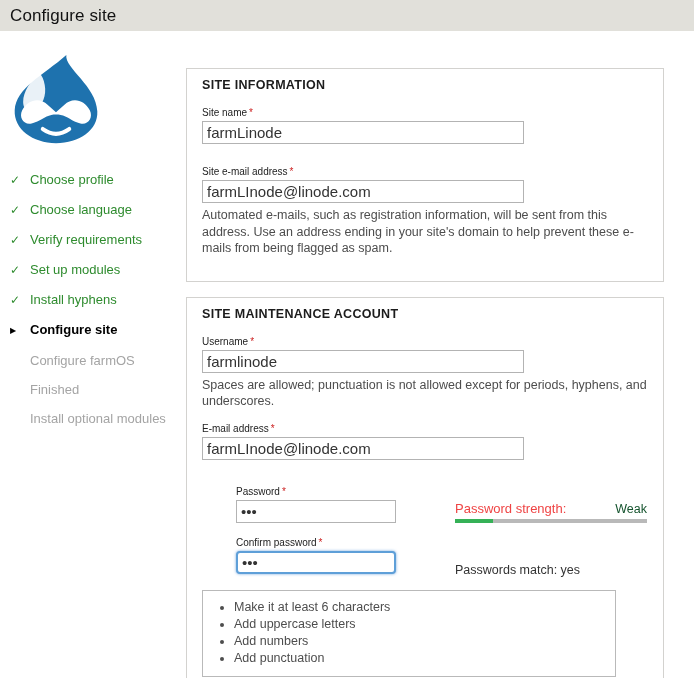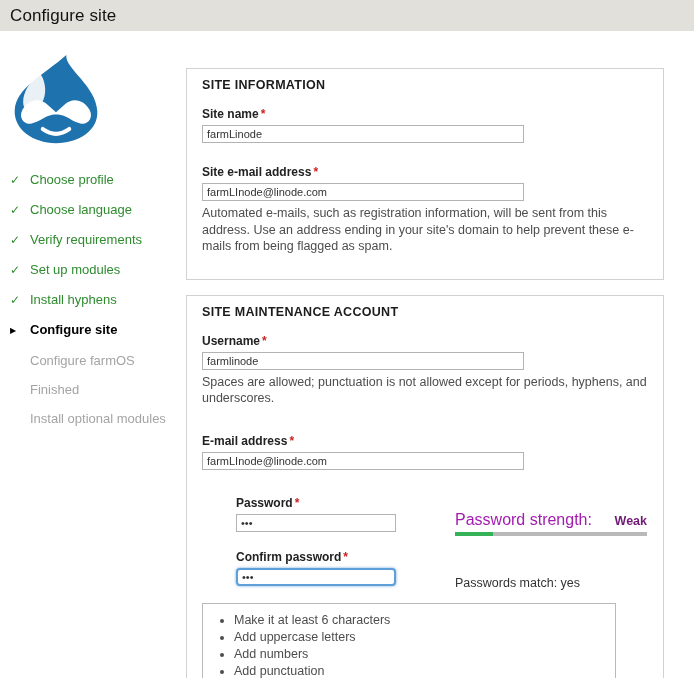--- a/index.html
+++ b/index.html
@@ -54,32 +54,32 @@
   .panel-legend {
     font-size: 12.5px;
     font-weight: bold;
     color: #1c1c1c;
     letter-spacing: .3px;
   }
   .form-item { margin-top: 22px; }
   .form-item.first { margin-top: 15px; }
   .field-label {
     display: block;
-    font-size: 12px;
-    font-weight: bold;
+    font-size: 10px;
+    font-weight: normal;
     color: #222;
     margin-bottom: 3px;
   }
   .req { color: #cc2222; margin-left: 2px; }
   .text-input {
     width: 322px;
     box-sizing: border-box;
     border: 1px solid #b3b3b3;
     padding: 2px 4px;
-    font-size: 11px;
+    font-size: 15px;
     color: #333;
     font-family: "Liberation Sans", "DejaVu Sans", sans-serif;
     background: #fff;
   }
   .description {
     font-size: 12.5px;
     color: #4d4d4d;
     line-height: 1.32;
     margin-top: 4px;
   }
@@ -92,22 +92,22 @@
   .confirm-input {
     width: 160px;
     border: 2px solid #5e9fd8;
     border-radius: 4px;
     box-shadow: 0 0 3px rgba(82,146,214,.8);
     padding: 1px 4px;
   }
   .pw-col-right { width: 192px; }
   .strength-wrap { margin-top: 15px; }
   .strength-header { display: flex; justify-content: space-between; align-items: baseline; }
-  .strength-title { font-size: 16px; color: #a21caf; }
-  .strength-level { font-size: 12.5px; font-weight: bold; color: #701a75; }
+  .strength-title { font-size: 13px; color: #ef4444; }
+  .strength-level { font-size: 12.5px; font-weight: normal; color: #14532d; }
   .strength-track { margin-top: 3px; height: 4px; background: #b9b9b9; }
   .strength-fill { height: 4px; background: #35b157; }
   .match-text { margin-top: 26px; font-size: 12.5px; color: #333; }
 
   
   .suggestions {
     margin-top: 13px;
     width: 414px;
     box-sizing: border-box;
     border: 1px solid #b9b9b9;
@@ -197,21 +197,21 @@
 
     <section class="panel">
       <div class="panel-legend">SITE MAINTENANCE ACCOUNT</div>
 
       <div class="form-item first">
         <label class="field-label"><span>Username</span><span class="req">*</span></label>
         <input class="text-input" type="text" value="farmlinode" style="">
         <div class="description">Spaces are allowed; punctuation is not allowed except for periods, hyphens, and underscores.</div>
       </div>
 
-      <div class="form-item" style="margin-top:27px;">
+      <div class="form-item" style="margin-top:13px;">
         <label class="field-label"><span>E-mail address</span><span class="req">*</span></label>
         <input class="text-input" type="text" value="farmLInode@linode.com" style="">
       </div>
 
       <div class="pw-row">
         <div class="pw-col-left">
           <label class="field-label"><span>Password</span><span class="req">*</span></label>
           <input class="text-input pw-input" type="text" value="•••" style="">
         </div>
         <div class="pw-col-right">

